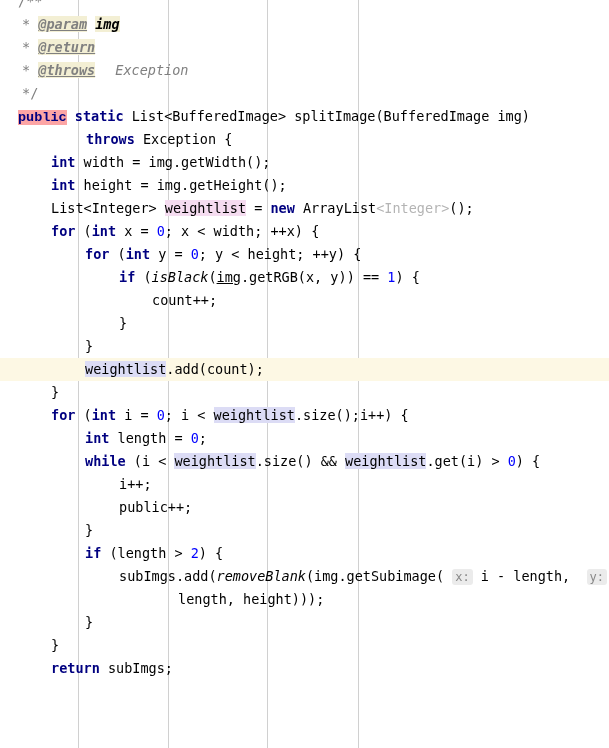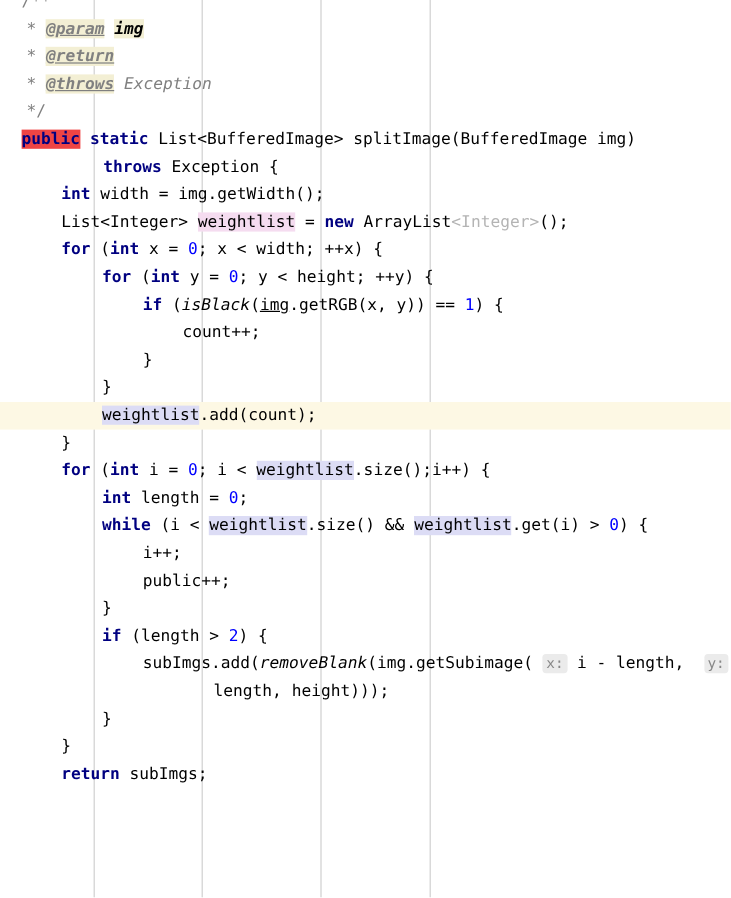--- a/index.html
+++ b/index.html
@@ -25,25 +25,25 @@
   }
   .line.caret{background:#fdf8e4;}
 
   
   .kw{color:#000080;font-weight:bold;}
   .txt{color:#000000;}
   .num{color:#0000ff;}
   .cmt{color:#808080;}
   .tag{color:#808080;font-weight:bold;font-style:italic;text-decoration:underline;background:#f3efd4;}
   .tagval{color:#000000;font-weight:bold;font-style:italic;background:#f3efd4;}
-  .cmt-i{color:#808080;font-style:italic;}
+  .cmt-i{color:#808080;font-style:italic;padding-left:12px;}
   .dim{color:#b4b4b4;}
   .stat{font-style:italic;color:#000000;}
   .fld{color:#000000;text-decoration:underline;}
-  .hl-y{background:#ef4444;}
+  .hl-y{background:#fca5a5;font-family:Liberation Mono, monospace;}
   .hl-r{background:#dcdcf5;}
   .hl-w{background:#f5dcf0;}
   .hint{
     background:#ebebeb;color:#888888;
     border-radius:3px;
     padding:1px 3px 1px 3px;
     font-size:12px;
   }
 </style>
 </head>
@@ -58,20 +58,21 @@
     </div>
   <div id="code" style="margin-top: -10px;">
       <div class="line"><span style="display: inline-block; width: 18px;"></span><span class="cmt">/**</span></div>
       <div class="line"><span style="display: inline-block; width: 22px;"></span><span class="cmt">* </span><span class="tag">@param</span><span class="cmt"> </span><span class="tagval">img</span></div>
       <div class="line"><span style="display: inline-block; width: 22px;"></span><span class="cmt">* </span><span class="tag">@return</span></div>
       <div class="line"><span style="display: inline-block; width: 22px;"></span><span class="cmt">* </span><span class="tag">@throws</span><span class="cmt-i"> Exception</span></div>
       <div class="line"><span style="display: inline-block; width: 22px;"></span><span class="cmt">*/</span></div>
       <div class="line"><span style="display: inline-block; width: 18px;"></span><span class="kw hl-y">public</span><span class="txt"> </span><span class="kw">static</span><span class="txt"> List&lt;BufferedImage&gt; splitImage(BufferedImage img)</span></div>
       <div class="line"><span style="display: inline-block; width: 86px;"></span><span class="kw">throws</span><span class="txt"> Exception {</span></div>
       <div class="line"><span style="display: inline-block; width: 51px;"></span><span class="kw">int</span><span class="txt"> width = img.getWidth();</span></div>
+      <div class="line"><span style="display: inline-block; width: 51px;"></span><span class="kw">int</span><span class="txt"> height = img.getHeight();</span></div>
       <div class="line"><span style="display: inline-block; width: 51px;"></span><span class="txt">List&lt;Integer&gt; </span><span class="txt hl-w">weightlist</span><span class="txt"> = </span><span class="kw">new</span><span class="txt"> ArrayList</span><span class="dim">&lt;Integer&gt;</span><span class="txt">();</span></div>
       <div class="line"><span style="display: inline-block; width: 51px;"></span><span class="kw">for</span><span class="txt"> (</span><span class="kw">int</span><span class="txt"> x = </span><span class="num">0</span><span class="txt">; x &lt; width; ++x) {</span></div>
       <div class="line"><span style="display: inline-block; width: 85px;"></span><span class="kw">for</span><span class="txt"> (</span><span class="kw">int</span><span class="txt"> y = </span><span class="num">0</span><span class="txt">; y &lt; height; ++y) {</span></div>
       <div class="line"><span style="display: inline-block; width: 119px;"></span><span class="kw">if</span><span class="txt"> (</span><span class="stat">isBlack</span><span class="txt">(</span><span class="fld">img</span><span class="txt">.getRGB(x, y)) == </span><span class="num">1</span><span class="txt">) {</span></div>
       <div class="line"><span style="display: inline-block; width: 152px;"></span><span class="txt">count++;</span></div>
       <div class="line"><span style="display: inline-block; width: 119px;"></span><span class="txt">}</span></div>
       <div class="line"><span style="display: inline-block; width: 85px;"></span><span class="txt">}</span></div>
       <div class="line caret" style="background: rgb(253, 248, 228);"><span style="display: inline-block; width: 85px;"></span><span class="txt hl-r">weightlist</span><span class="txt">.add(count);</span></div>
       <div class="line"><span style="display: inline-block; width: 51px;"></span><span class="txt">}</span></div>
       <div class="line"><span style="display: inline-block; width: 51px;"></span><span class="kw">for</span><span class="txt"> (</span><span class="kw">int</span><span class="txt"> i = </span><span class="num">0</span><span class="txt">; i &lt; </span><span class="txt hl-r">weightlist</span><span class="txt">.size();i++) {</span></div>

